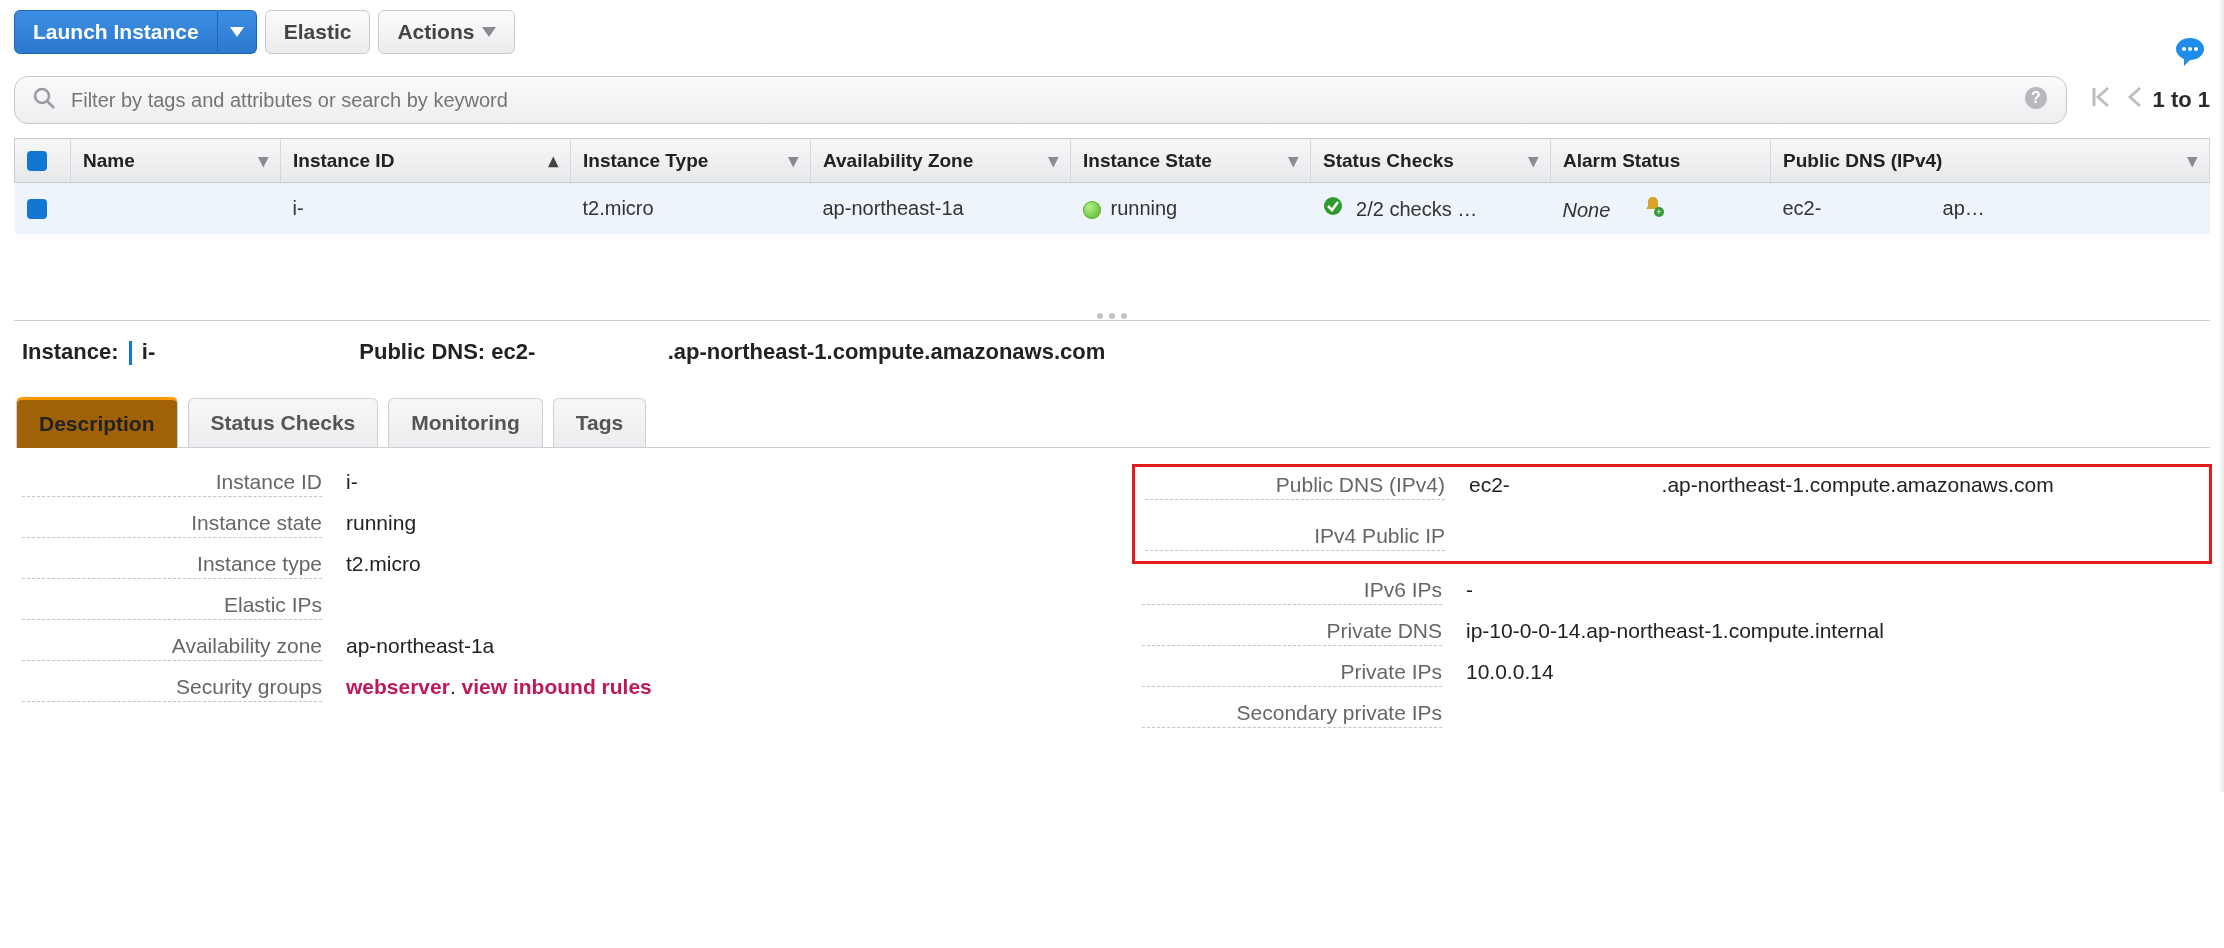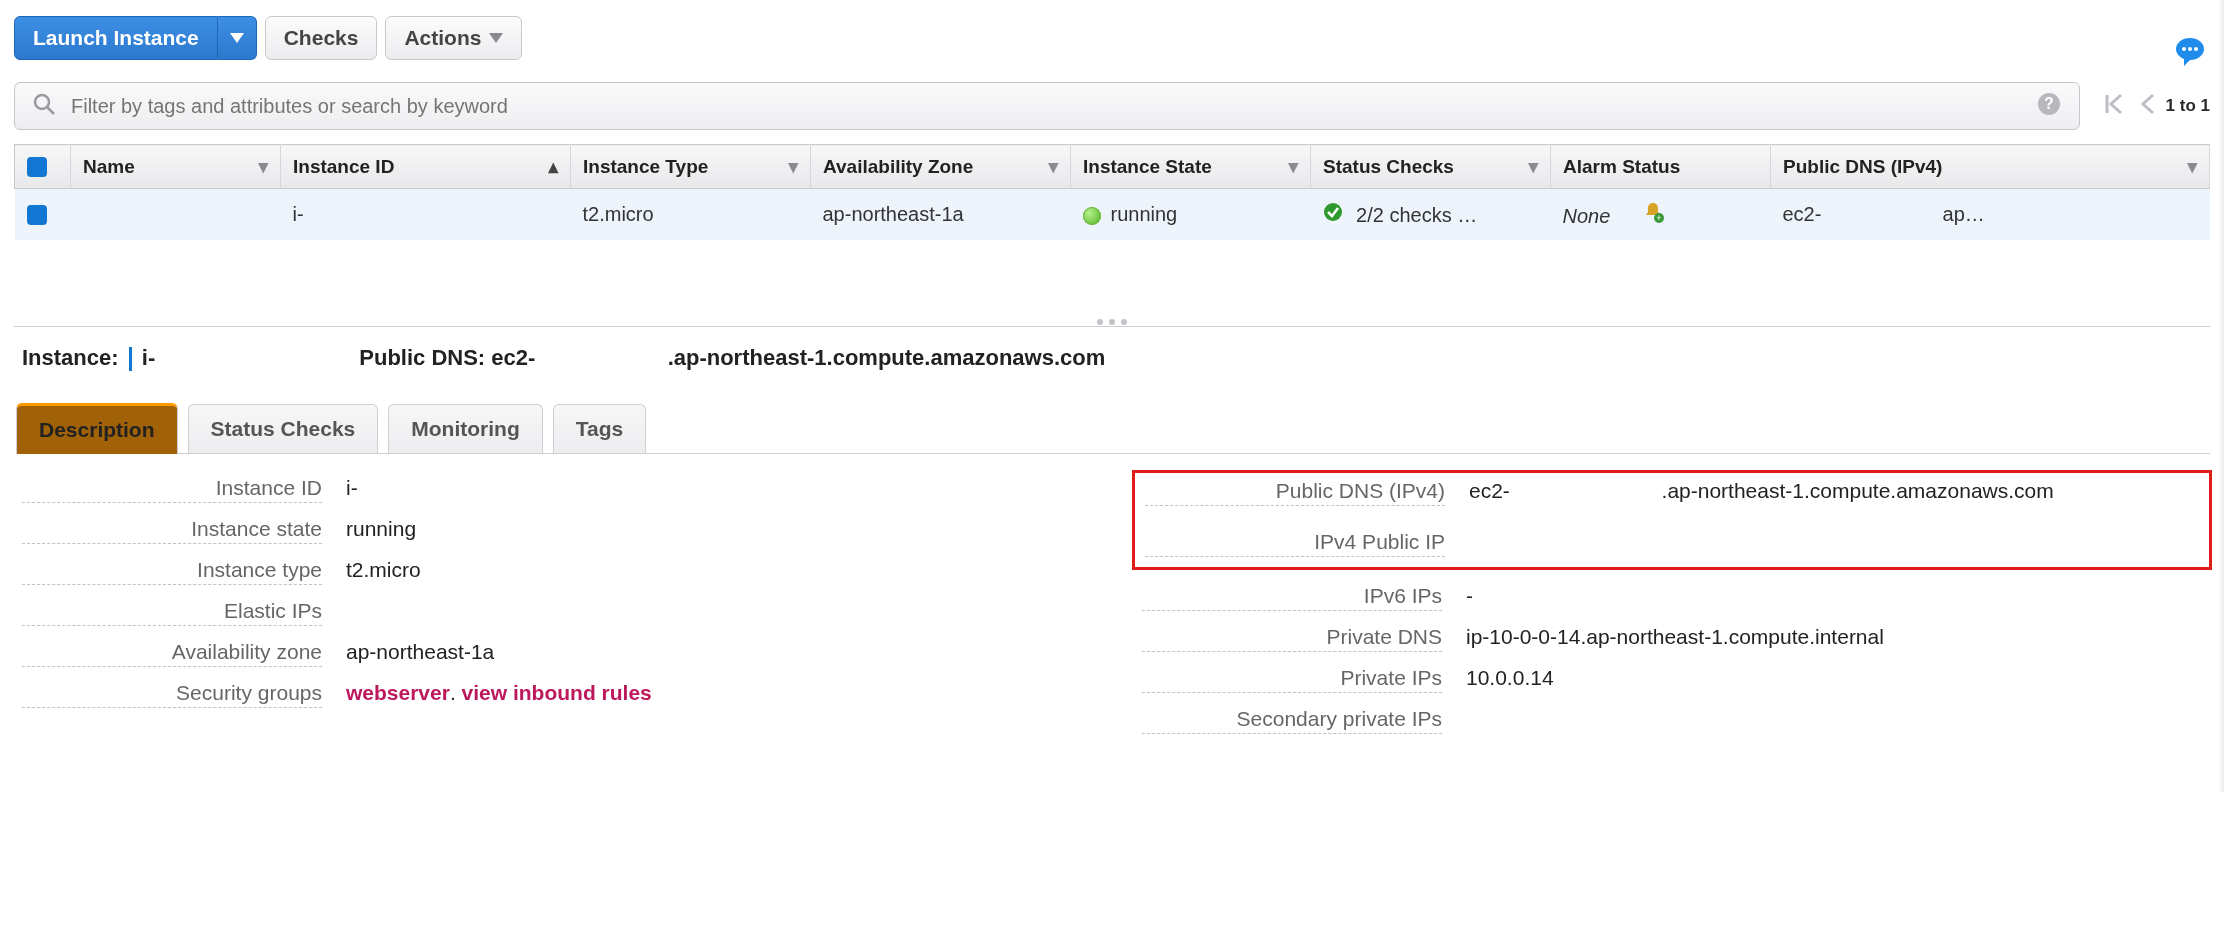--- a/index.html
+++ b/index.html
@@ -1,37 +1,37 @@
 <!DOCTYPE html>
 <html><head>
 <meta charset="utf-8">
 <style>
   * { box-sizing: border-box; }
   html, body { margin:0; padding:0; font-family: "Helvetica Neue", Helvetica, Arial, sans-serif; font-size:19px; color:#333; background:#fff; }
-  .page { width:2224px; height:792px; position:relative; overflow:hidden; padding:16px 14px 0 14px; }
+  .page { width:2224px; height:792px; position:relative; overflow:hidden; padding:10px 14px 0 14px; }
 
   
   .toolbar { display:flex; align-items:center; gap:8px; }
   .btn { display:inline-flex; align-items:center; justify-content:center; height:44px; padding:0 18px; border-radius:6px; cursor:pointer; font-size:21px; }
   .btn-group { display:inline-flex; }
   .btn-group .btn:first-child { border-top-right-radius:0; border-bottom-right-radius:0; }
   .btn-group .btn:last-child  { border-top-left-radius:0;  border-bottom-left-radius:0;  border-left:none; padding:0 12px; }
   .btn-primary { background:linear-gradient(#3c8ee5,#2c79cd); border:1px solid #1d66b8; color:#fff; font-weight:600; }
   .btn-plain   { background:linear-gradient(#fcfcfd,#ececef); border:1px solid #c9c9cc; color:#444; font-weight:600; }
   .caret { margin-left:8px; }
   .caret svg, .triangle svg { display:block; }
 
   .feedback-bubble { position:absolute; top:36px; right:18px; color:#1f8ceb; }
 
   
   .filter-row { display:flex; align-items:center; gap:18px; margin-top:22px; }
-  .filter-box { flex:1; display:flex; align-items:center; gap:14px; height:48px; border:1px solid #c6c6cc; border-radius:6px; background:linear-gradient(#fafafb,#edeef0); padding:0 18px; color:#777; }
+  .filter-box { flex:1; display:flex; align-items:center; gap:14px; height:48px; border:1px solid #c6c6cc; border-radius:14px; background:linear-gradient(#fafafb,#edeef0); padding:0 18px; color:#777; }
   .filter-box input { flex:1; border:none; background:transparent; outline:none; font-size:20px; color:#555; }
   .filter-box .help { color:#9a9aa0; }
-  .pager { display:flex; align-items:center; gap:4px; color:#2a2a2a; font-weight:600; font-size:17px; }
+  .pager { display:flex; align-items:center; gap:4px; color:#2a2a2a; font-weight:600; font-size:22px; }
   .pager .nav { color:#bdbdc3; padding:6px; cursor:pointer; }
 
   
   table.instances { width:100%; border-collapse:collapse; margin-top:14px; }
   table.instances th { background:linear-gradient(#f7f7f8,#e7e8ea); border-top:1px solid #c9c9cc; border-bottom:1px solid #c9c9cc; border-right:1px solid #d7d7db; padding:10px 12px; text-align:left; font-weight:700; font-size:19px; color:#222; white-space:nowrap; }
   table.instances th:first-child { border-left:1px solid #c9c9cc; }
   table.instances td { padding:12px 12px; font-size:20px; vertical-align:middle; white-space:nowrap; }
   tr.selected { background:#eef4fb; }
   .th-inner { display:flex; align-items:center; justify-content:space-between; gap:8px; }
   .sort-arrow { color:#8a8a92; }
@@ -76,21 +76,21 @@
     <div class="btn-group">
       <div class="btn btn-primary">Launch Instance</div>
       <div class="btn btn-primary">
         <span class="triangle">
           <svg width="14" height="10" viewBox="0 0 14 10">
               <polygon points="0,0 14,0 7,10" fill="#fff"></polygon>
             </svg>
         </span>
       </div>
     </div>
-    <div class="btn btn-plain">Checks</div>
+    <div class="btn btn-plain">Elastic</div>
     <div class="btn btn-plain">
       <span>Actions</span>
       <span class="caret">
         <svg width="14" height="10" viewBox="0 0 14 10">
             <polygon points="0,0 14,0 7,10" fill="#8a8a92"></polygon>
           </svg>
       </span>
     </div>
   </div>
 

